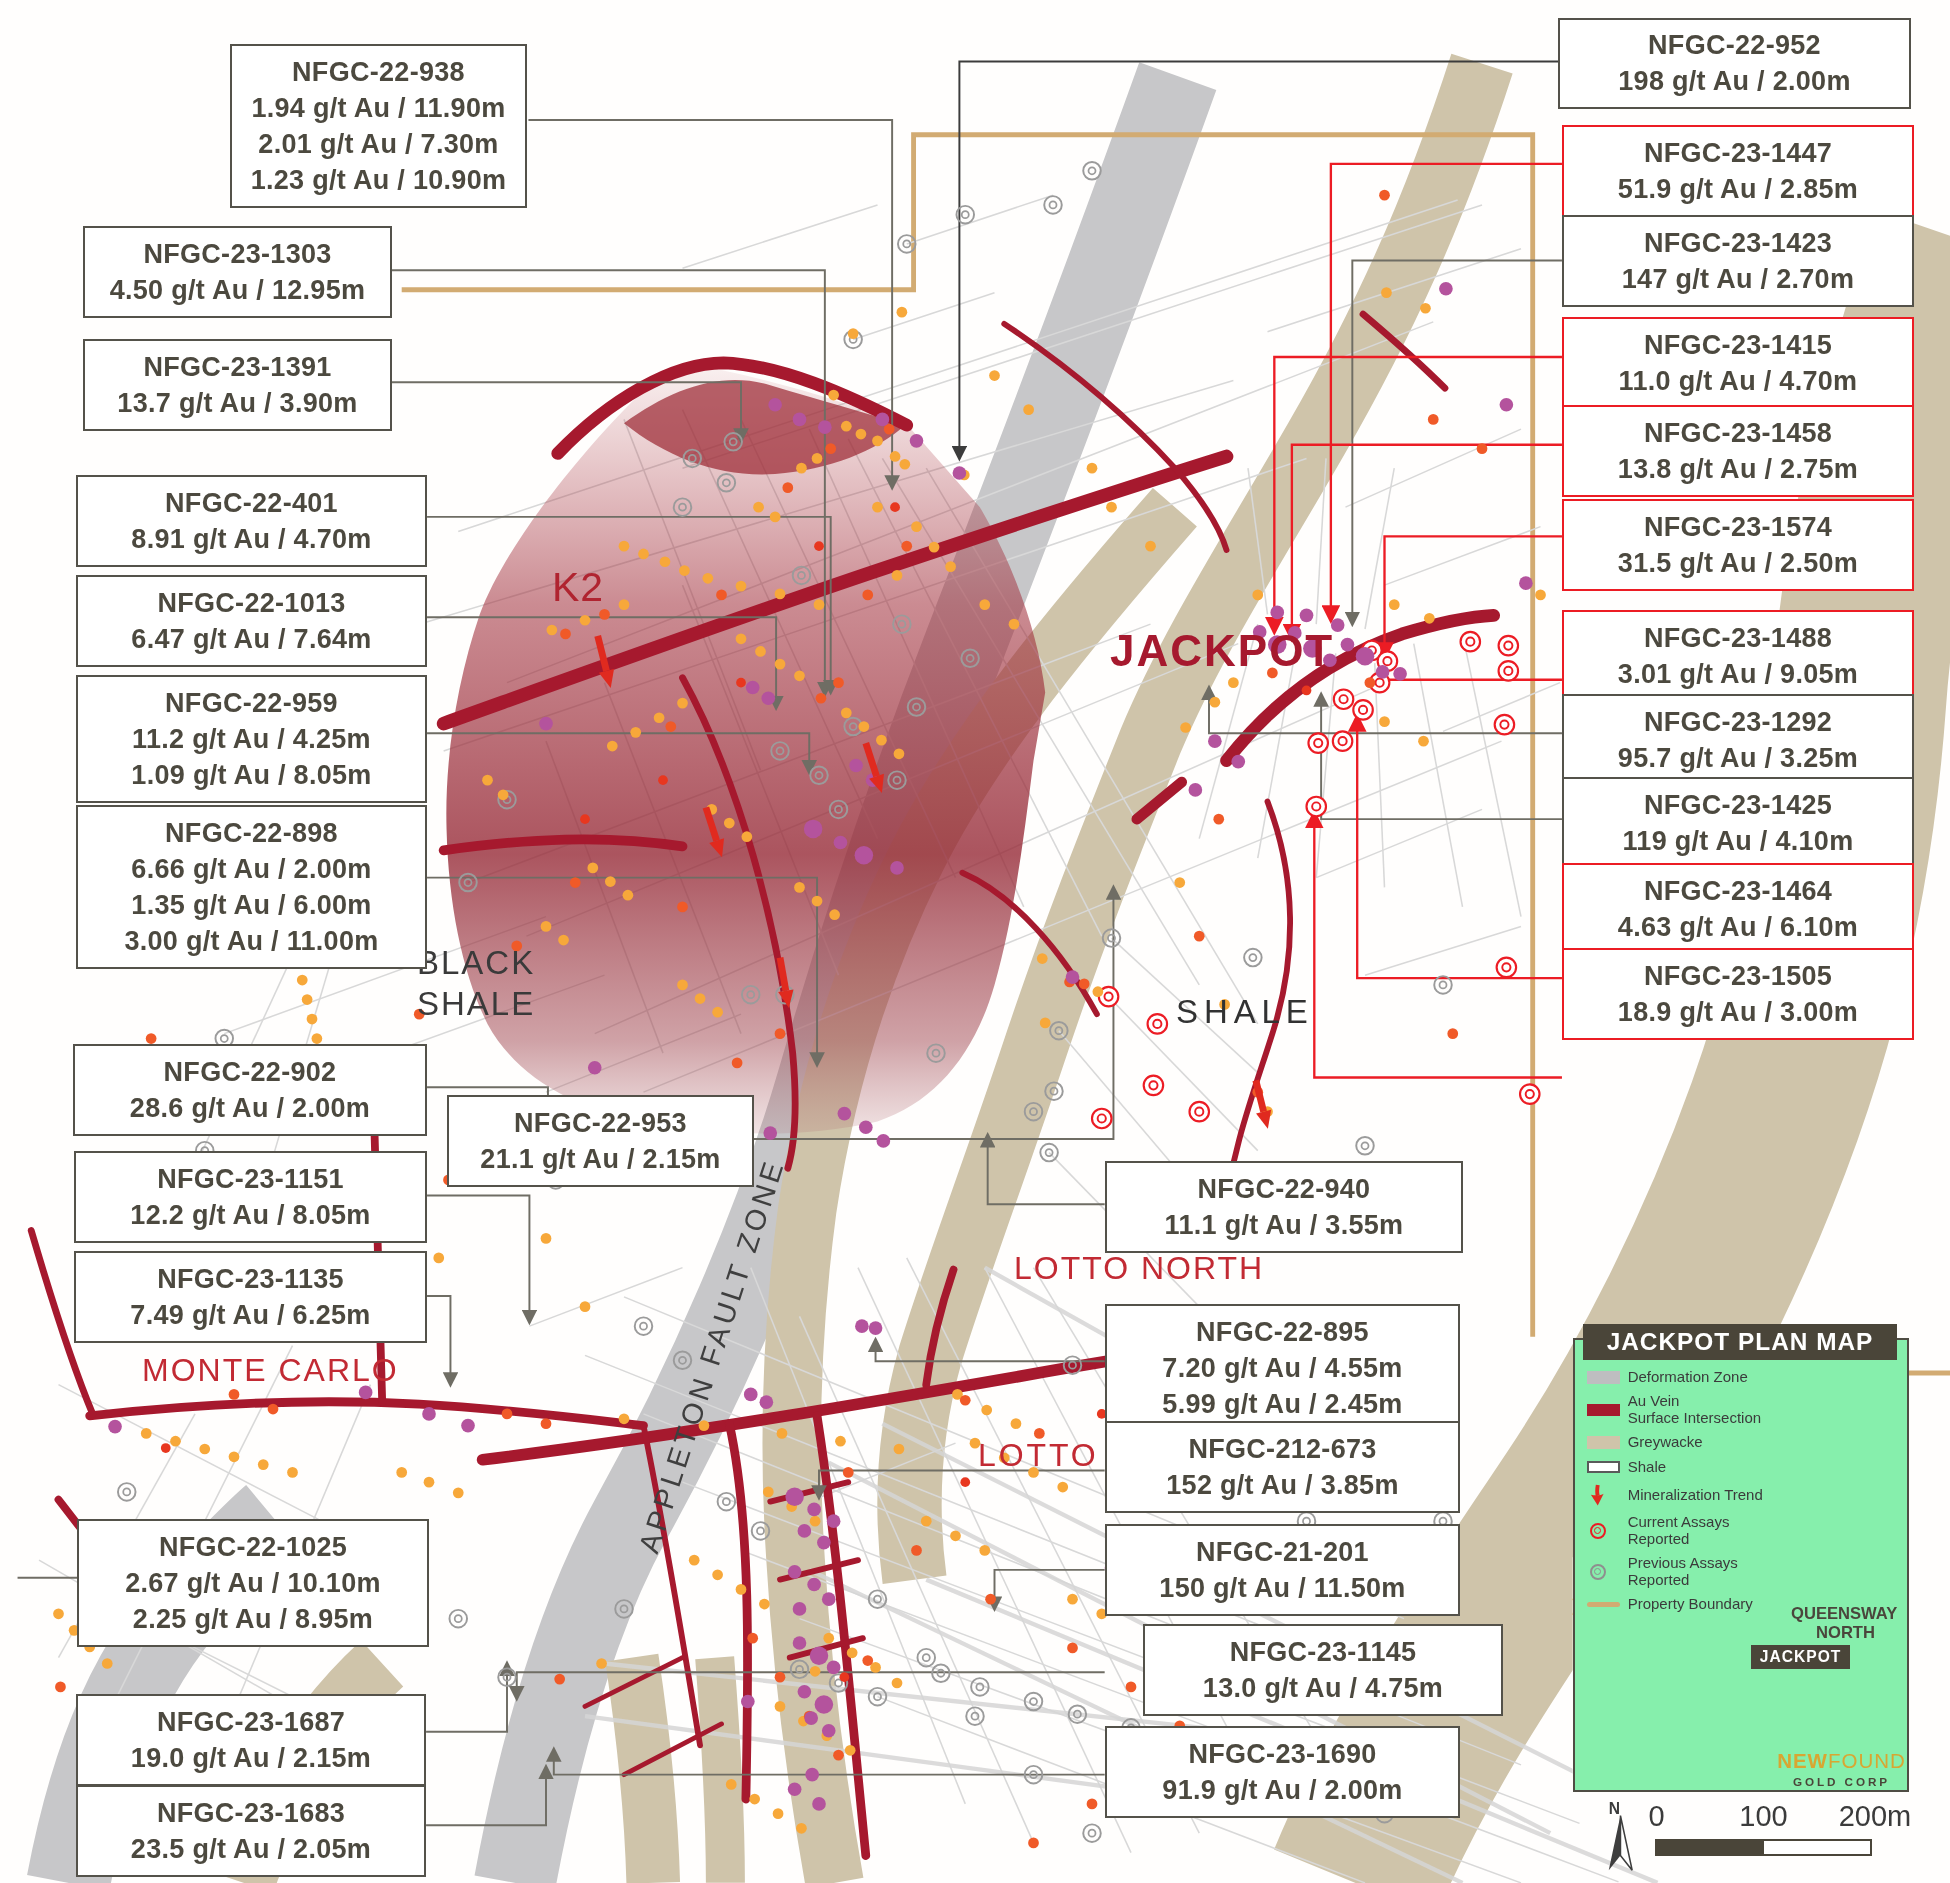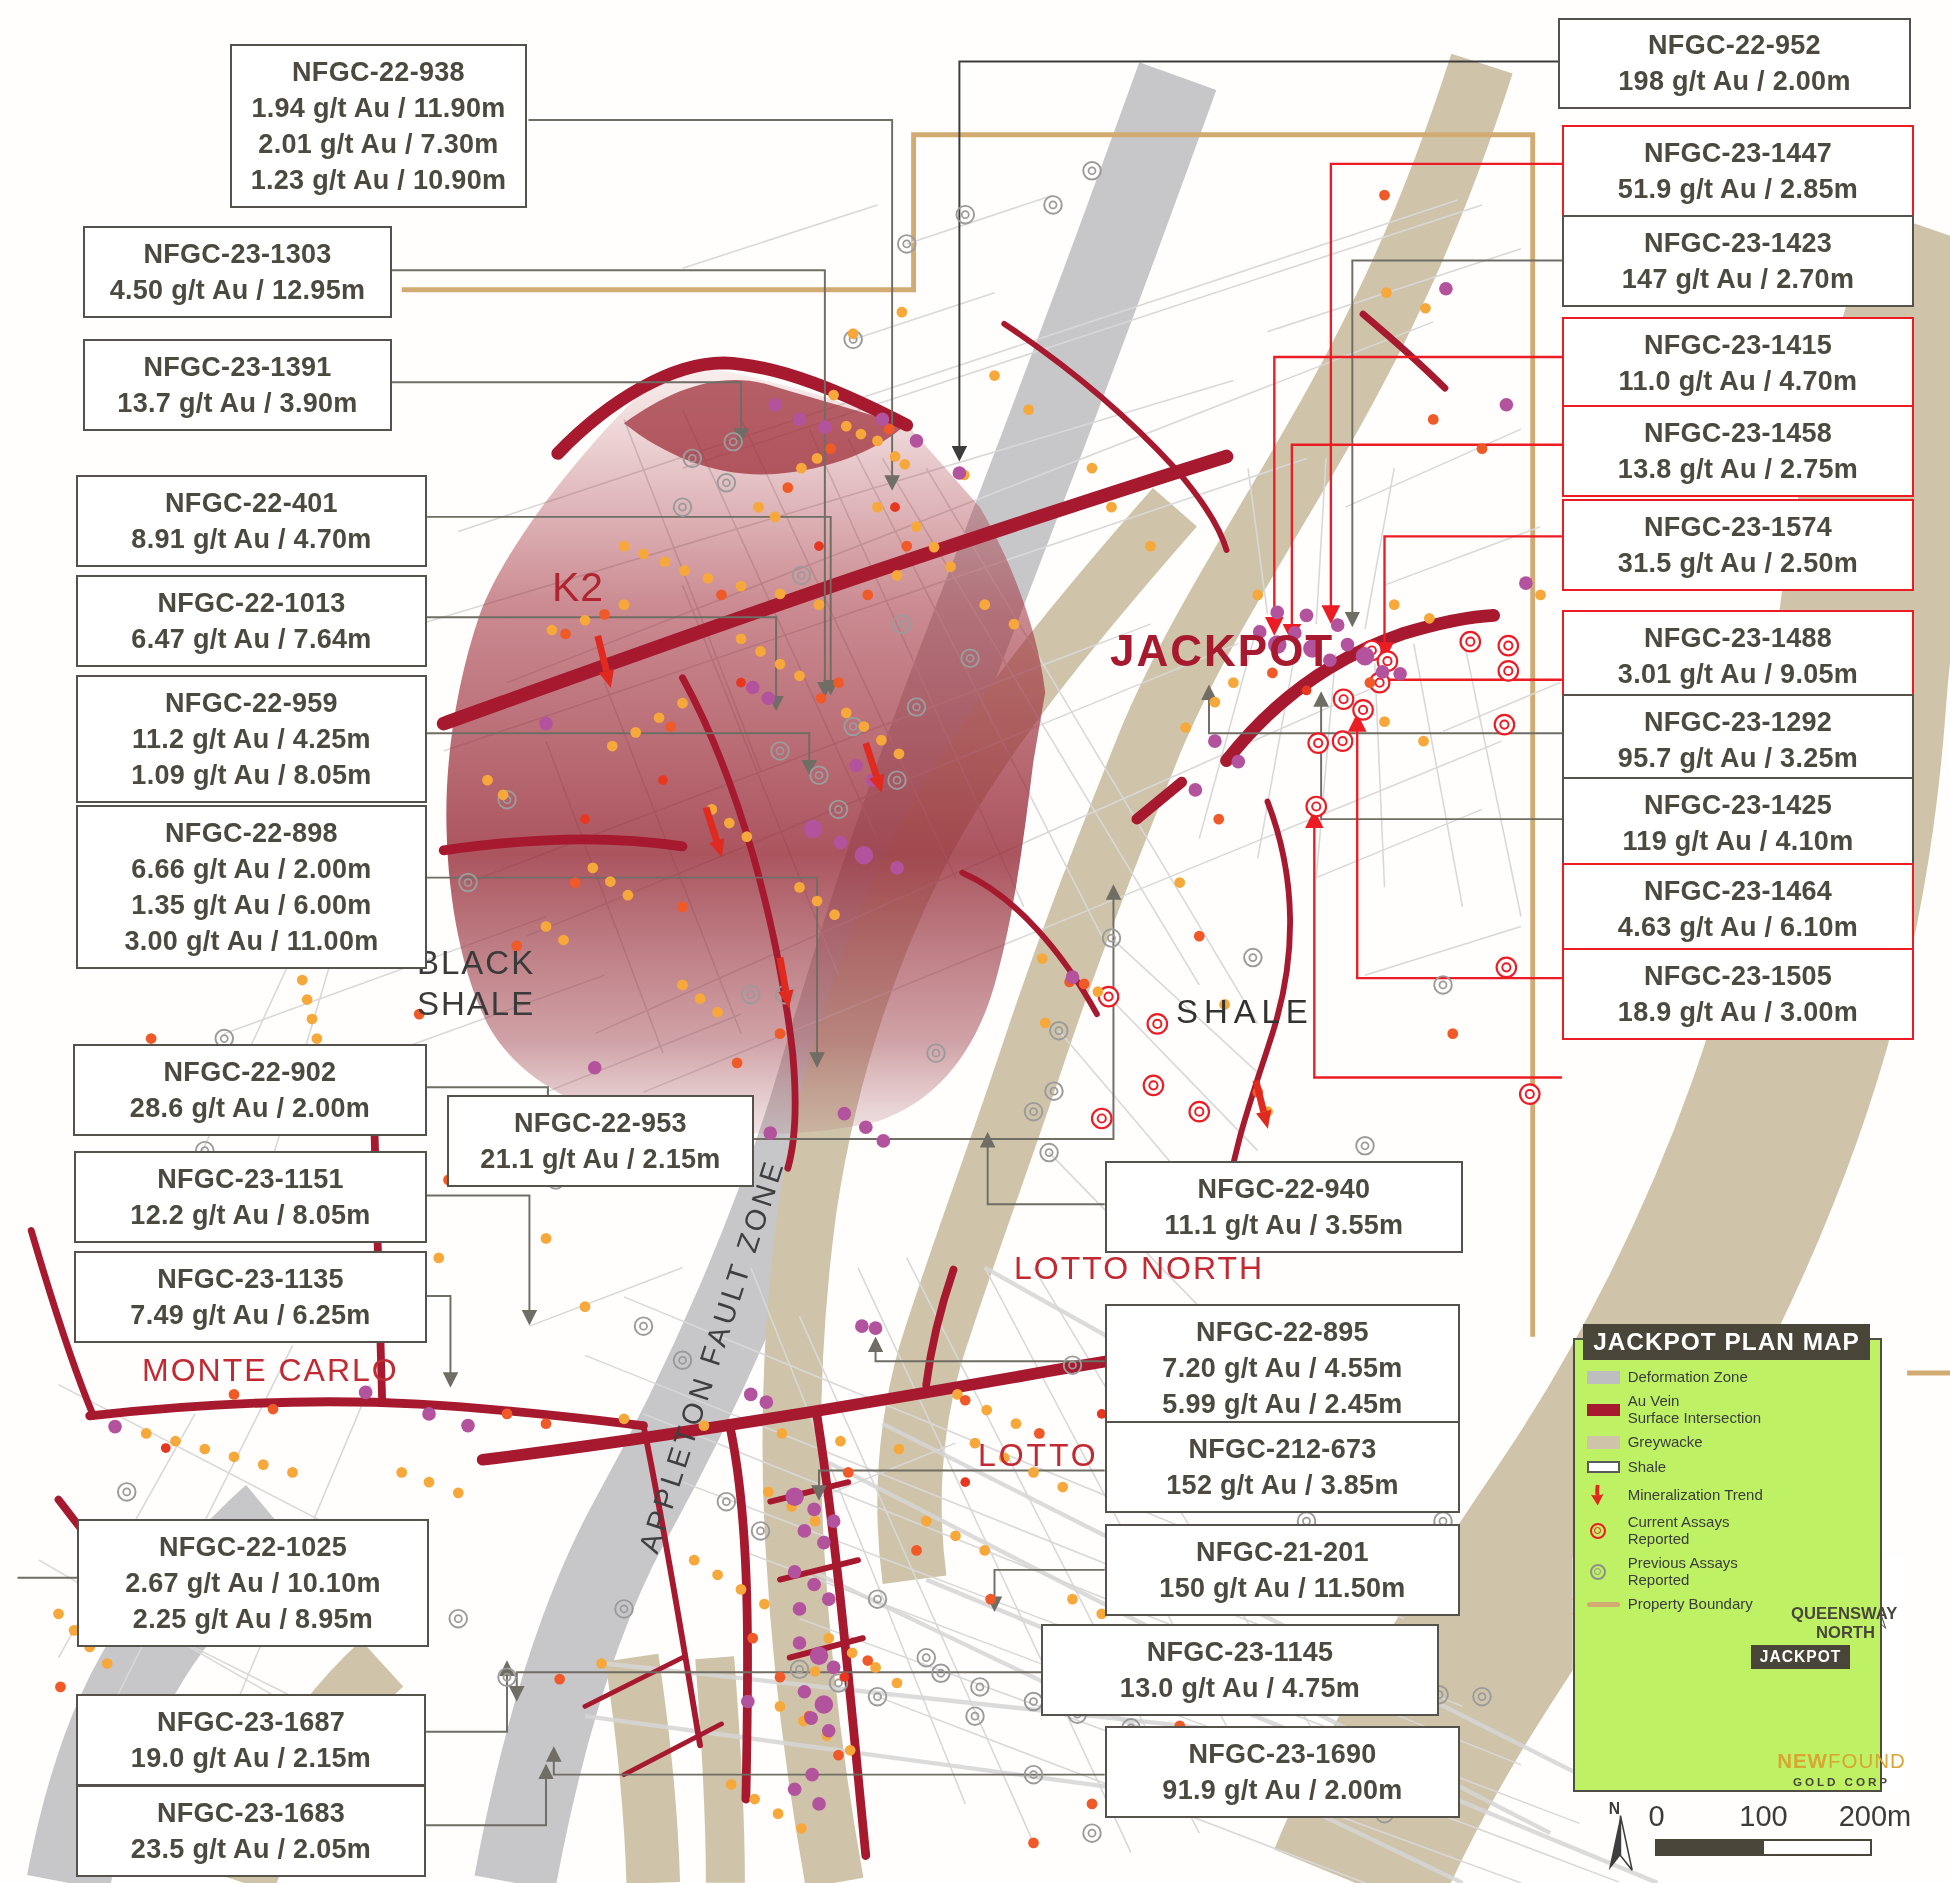--- a/index.html
+++ b/index.html
@@ -14,21 +14,21 @@
   #lbl-lotto-north{left:1014px;top:1250px;font-size:32px;color:#c22a33;letter-spacing:2px;}
   #lbl-lotto{left:978px;top:1437px;font-size:32px;color:#c22a33;letter-spacing:2.9px;}
   #lbl-monte-carlo{left:142px;top:1352px;font-size:32px;color:#c22a33;letter-spacing:2px;}
   #lbl-afz{left:712px;top:1356px;font-size:29px;color:#3f3f3f;letter-spacing:3.9px;
            transform:translate(-50%,-50%) rotate(-72deg);transform-origin:center;white-space:nowrap;}
   .callout{position:absolute;background:#ffffff;border:2.9px solid #54524a;color:#4c493f;
            font-weight:700;font-size:27px;line-height:36px;text-align:center;
            padding:7.8px 3.9px;box-sizing:border-box;z-index:30;letter-spacing:0.3px;}
   .callout.red{border-color:#ec1c24;}
   
-  #legend{position:absolute;left:1573px;top:1338px;width:309px;height:454px;background:#bef264;
+  #legend{position:absolute;left:1573px;top:1338px;width:336px;height:454px;background:#86efac;
           border:2.9px solid #4f4d44;z-index:40;box-sizing:border-box;}
   #legend-title{position:absolute;left:7.8px;right:9.8px;top:-15.6px;height:36px;background:#4a4539;
           color:#fff;font-weight:700;font-size:24.4px;letter-spacing:1px;display:flex;
           align-items:center;justify-content:center;}
   #legend-items{position:absolute;left:11.7px;top:29px;width:185px;}
   .lrow{display:flex;align-items:center;margin-bottom:7.8px;}
   .lico{width:41px;flex:0 0 41px;display:flex;align-items:center;}
   .ltxt{font-size:15px;color:#3b3b3b;line-height:16.6px;white-space:pre-line;}
   .sw{width:33px;height:12.7px;display:inline-block;}
   .ring{width:12.7px;height:12.7px;border-radius:50%;display:inline-flex;align-items:center;justify-content:center;margin-left:2.9px;}
@@ -851,21 +851,21 @@
         <div>5.99 g/t Au / 2.45m</div>
       </div>
       <div class="callout" style="left: 1105px; top: 1421px; width: 355px;">
         <div>NFGC-212-673</div>
         <div>152 g/t Au / 3.85m</div>
       </div>
       <div class="callout" style="left: 1105px; top: 1524px; width: 355px;">
         <div>NFGC-21-201</div>
         <div>150 g/t Au / 11.50m</div>
       </div>
-      <div class="callout" style="left: 1041px; top: 1624px; width: 398px;">
+      <div class="callout" style="left: 1143px; top: 1624px; width: 360px;">
         <div>NFGC-23-1145</div>
         <div>13.0 g/t Au / 4.75m</div>
       </div>
       <div class="callout" style="left: 1105px; top: 1726px; width: 355px;">
         <div>NFGC-23-1690</div>
         <div>91.9 g/t Au / 2.00m</div>
       </div>
       <div class="callout" style="left: 1558px; top: 17.6px; width: 353px;">
         <div>NFGC-22-952</div>
         <div>198 g/t Au / 2.00m</div>

